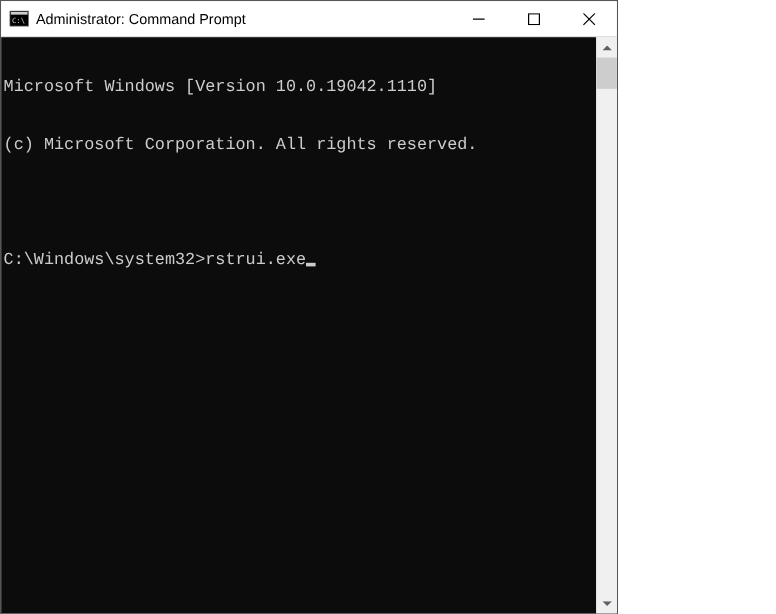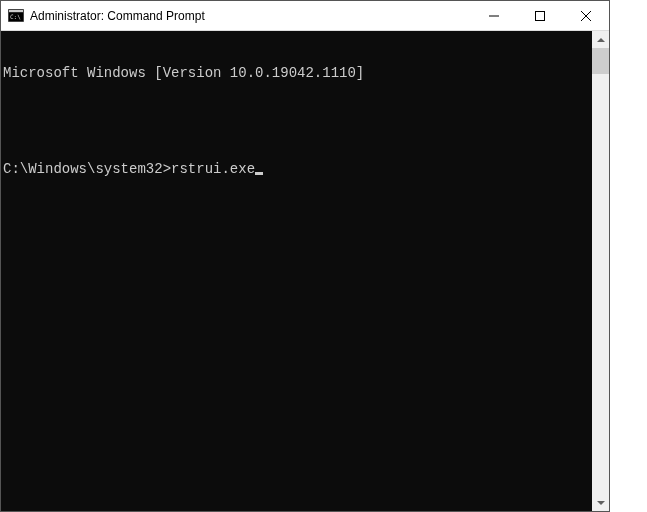--- a/index.html
+++ b/index.html
@@ -8,21 +8,21 @@
       box-sizing: border-box;
     }
     body {
       width: 647px;
       height: 512px;
       font-family: "Segoe UI", Tahoma, sans-serif;
       background: #fff;
       overflow: hidden;
     }
     .window {
-      width: 610px;
+      width: 515px;
       height: 512px;
       border: 1px solid #555;
       display: flex;
       flex-direction: column;
       background: #fff;
     }
     .title-bar {
       height: 30px;
       background: #fff;
       display: flex;
@@ -156,20 +156,21 @@
           <line x1="0" y1="0" x2="10" y2="10" stroke="#000" stroke-width="1"></line>
           <line x1="10" y1="0" x2="0" y2="10" stroke="#000" stroke-width="1"></line>
         </svg>
       </div>
     </div>
   </div>
 
   <div class="client-area">
     <div class="terminal">
       <div class="t-line">Microsoft Windows [Version 10.0.19042.1110]</div>
+      <div class="t-line">(c) Microsoft Corporation. All rights reserved.</div>
       <div class="t-line"></div>
       <div class="t-line"><span class="inline">C:\Windows\system32&gt;</span><span class="inline">rstrui.exe</span><span class="cursor"></span></div>
     </div>
 
     <div class="scrollbar">
       <div class="sb-btn">
         <svg width="8" height="4" viewBox="0 0 8 4">
           <polygon points="4,0 8,4 0,4" fill="#606060"></polygon>
         </svg>
       </div>

